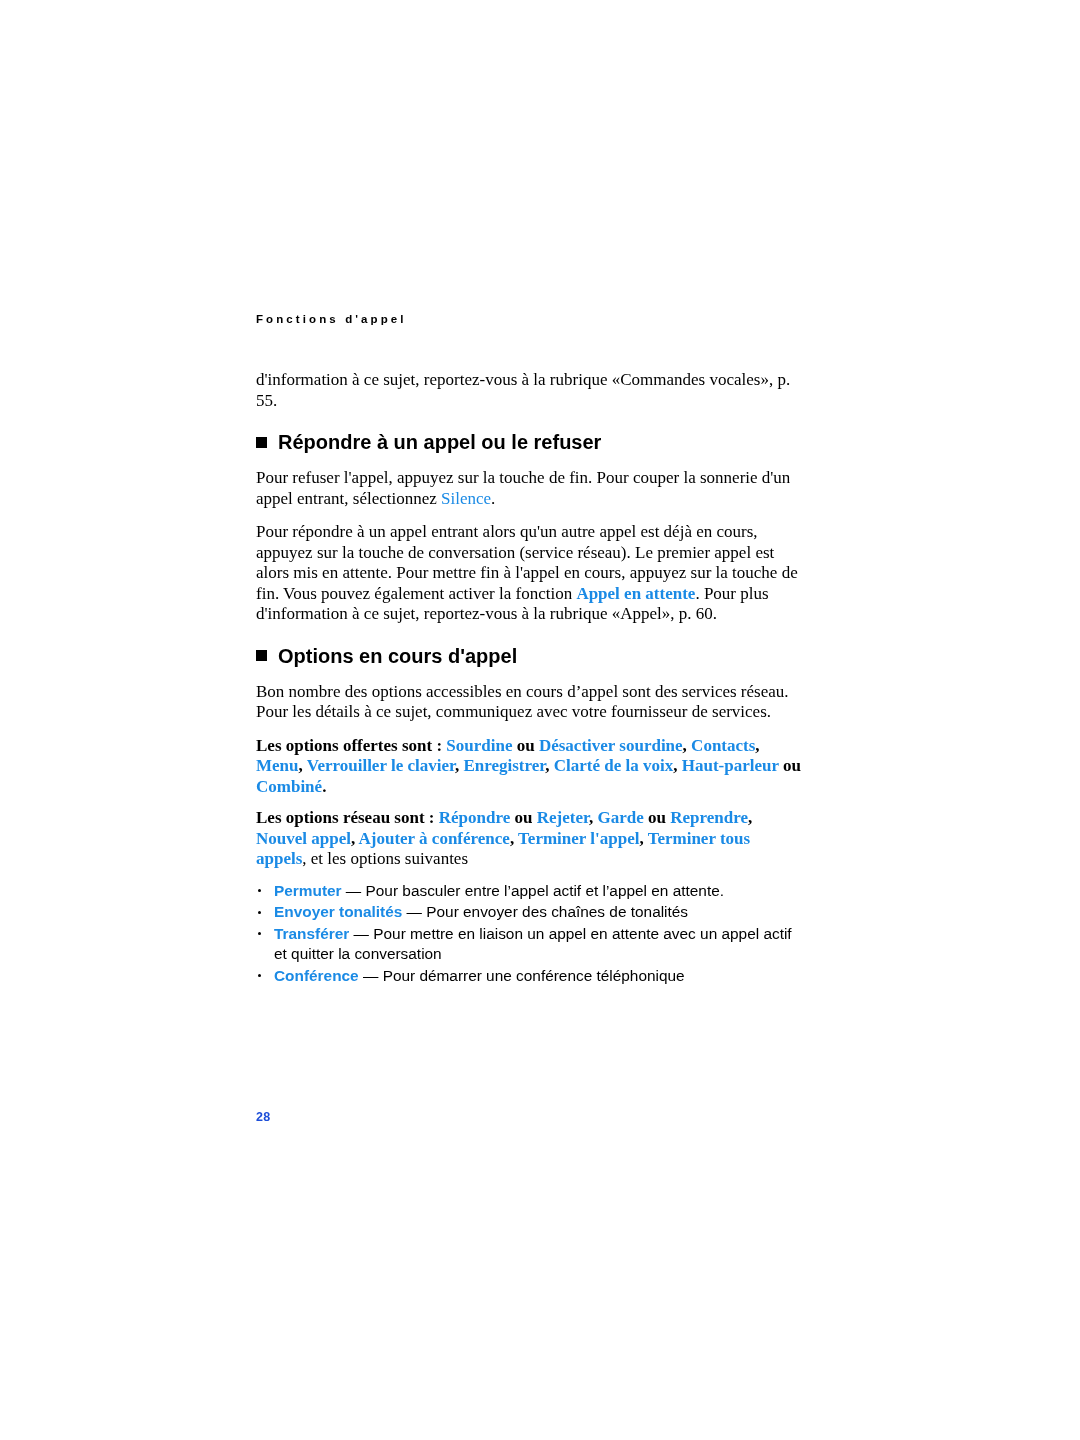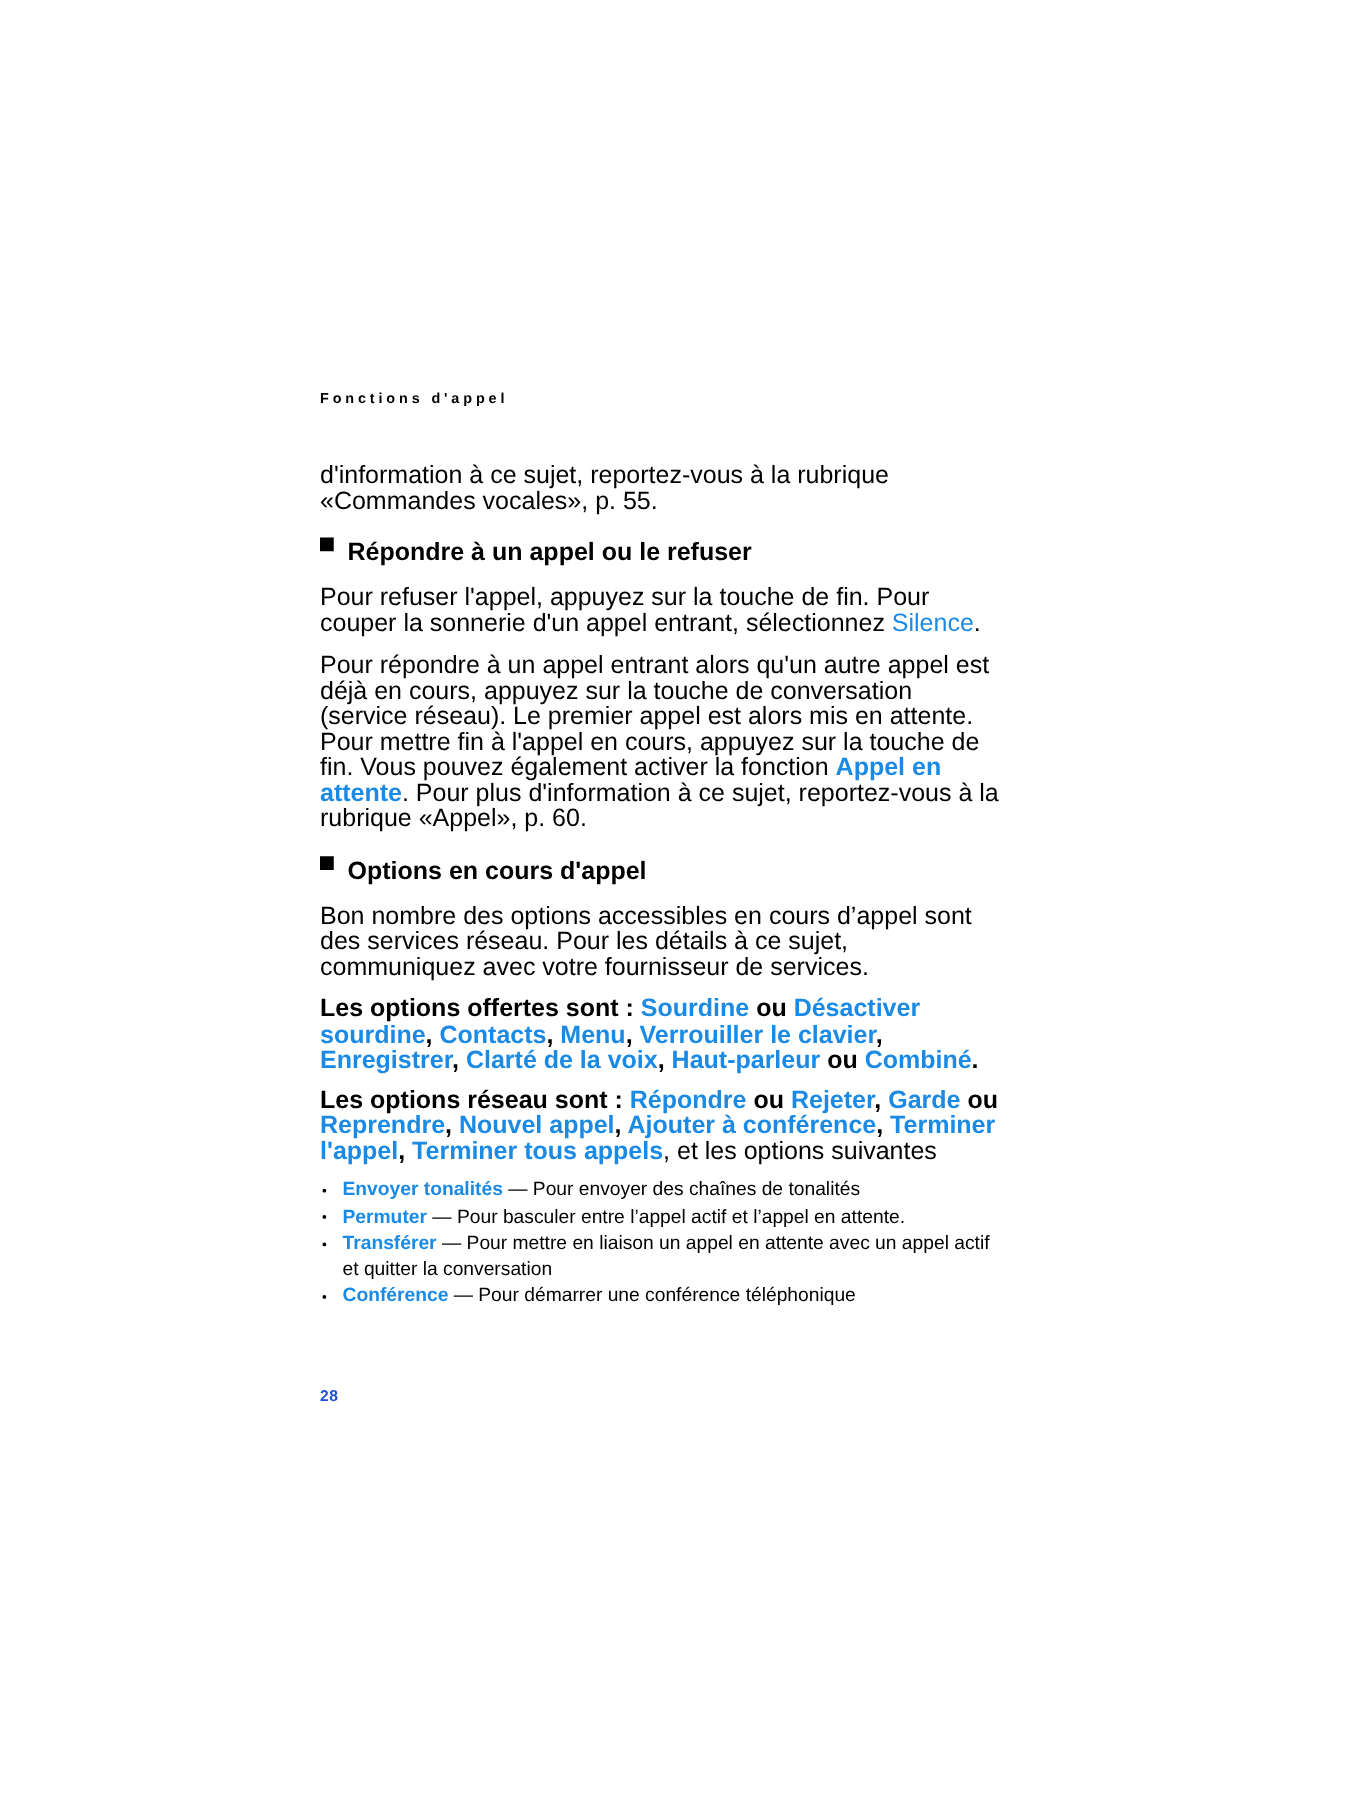--- a/index.html
+++ b/index.html
@@ -41,35 +41,37 @@
   
   .content {
     position: absolute;
     left: 256px;
     top: 370px;
     width: 546px;
   }
 
   p.body {
     margin: 0 0 13px 0;
-    font-size: 20px;
+    font-size: 17px;
     line-height: 20.5px;
     color: #000;
     text-align: left;
+    font-family: Liberation Serif, serif;
   }
   p.body.tight { margin-bottom: 11px; }
   p.body.bold { font-weight: bold; }
 
   h2.section {
     margin: 19px 0 14px 0;
     font-size: 20px;
     line-height: 24px;
     font-weight: bold;
     color: #000;
     display: flex;
+    align-items: center;
   }
   h2.section:first-child { margin-top: 0; }
 
   .sq {
     display: inline-block;
     width: 11px;
     height: 11px;
     background: #000;
     margin-right: 11px;
     flex: 0 0 auto;
@@ -153,28 +155,28 @@
 
     <p class="body">Bon nombre des options accessibles en cours d’appel sont des services réseau. Pour les détails à ce sujet, communiquez avec votre fournisseur de services.</p>
 
 
     <p class="body bold tight"><span>Les options offertes sont : </span><span class="kw">Sourdine</span> <span>ou</span> <span class="kw">Désactiver sourdine</span><span>, </span><span class="kw">Contacts</span><span>, </span><span class="kw">Menu</span><span>, </span><span class="kw">Verrouiller le clavier</span><span>, </span><span class="kw">Enregistrer</span><span>, </span><span class="kw">Clarté de la voix</span><span>, </span><span class="kw">Haut-parleur</span> <span>ou</span> <span class="kw">Combiné</span><span>.</span></p>
 
     <p class="body bold tight"><span>Les options réseau sont : </span><span class="kw">Répondre</span> <span>ou</span> <span class="kw">Rejeter</span><span>, </span><span class="kw">Garde</span> <span>ou</span> <span class="kw">Reprendre</span><span>, </span><span class="kw">Nouvel appel</span><span>, </span><span class="kw">Ajouter à conférence</span><span>, </span><span class="kw">Terminer l'appel</span><span>, </span><span class="kw">Terminer tous appels</span><span style="font-weight:normal">, et les options suivantes</span></p>
 
     <ul class="opts">
       <li>
+        <span class="dot"></span><span class="kw">Permuter</span>
+        <span class="dash">—</span>
+        <span>Pour basculer entre l’appel actif et l’appel en attente.</span>
+      </li>
+      <li>
         <span class="dot"></span><span class="kw">Envoyer tonalités</span>
         <span class="dash">—</span>
         <span>Pour envoyer des chaînes de tonalités</span>
-      </li>
-      <li>
-        <span class="dot"></span><span class="kw">Permuter</span>
-        <span class="dash">—</span>
-        <span>Pour basculer entre l’appel actif et l’appel en attente.</span>
       </li>
       <li>
         <span class="dot"></span><span class="kw">Transférer</span>
         <span class="dash">—</span>
         <span>Pour mettre en liaison un appel en attente avec un appel actif et quitter la conversation</span>
       </li>
       <li>
         <span class="dot"></span><span class="kw">Conférence</span>
         <span class="dash">—</span>
         <span>Pour démarrer une conférence téléphonique</span>

